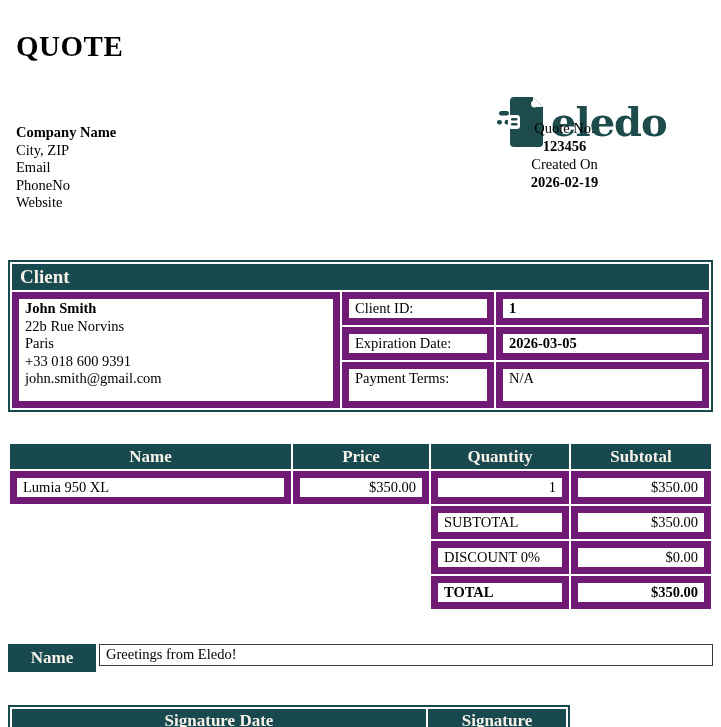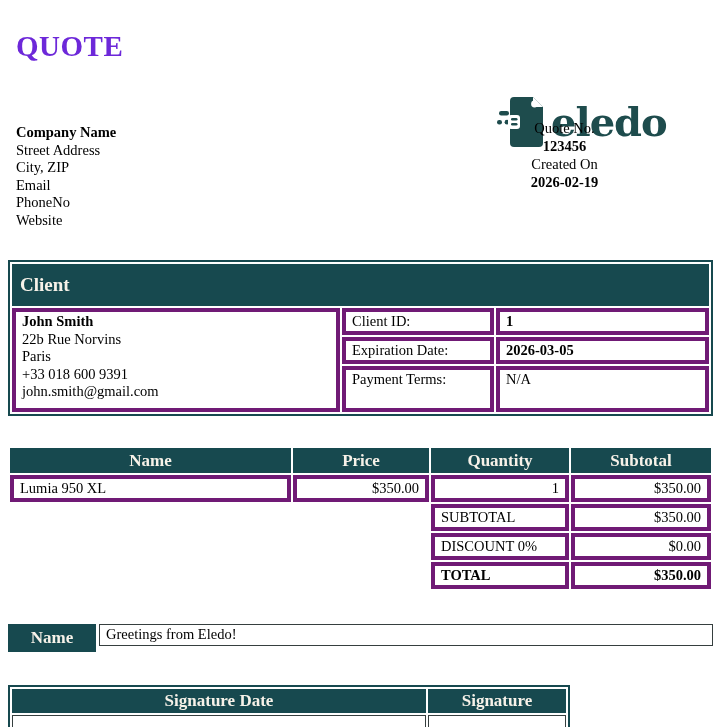--- a/index.html
+++ b/index.html
@@ -2,44 +2,44 @@
 <html><head>
 <meta charset="utf-8">
 <style>
   * { margin: 0; padding: 0; box-sizing: border-box; }
   html, body { width: 721px; height: 727px; background: #ffffff; overflow: hidden; }
   body { font-family: "Liberation Serif", serif; color: #000000; }
 
   .page { position: relative; width: 721px; height: 727px; }
 
   
-  .title { margin: 30px 0 0 16px; font-size: 29px; font-weight: bold; color: #6d28d9; letter-spacing: 0.5px; }
+  .title { margin: 30px 0 0 16px; font-size: 29px; font-weight: bold; color: #000000; letter-spacing: 0.5px; }
 
   
   .header-row { position: relative; margin-top: 61px; height: 106px; }
   .company { margin-left: 16px; font-size: 14.5px; line-height: 17.5px; margin-top: 16px; }
   .company .co-name { font-weight: bold; }
 
   .brand-wrap { position: absolute; top: -31px; right: 31px; width: 193px; height: 100px; }
   .logo { display: flex; align-items: center; }
   .logo svg { display: block; }
   .logo-text { font-family: "DejaVu Serif", serif; font-weight: bold; font-size: 40px; line-height: 46px; color: #1e4c4d; letter-spacing: -1px; margin-left: 2px; }
   .quote-meta { position: absolute; left: 0px; top: 26px; width: 135px; text-align: center; font-size: 14.5px; line-height: 18px; }
   .quote-meta .bold { font-weight: bold; }
 
   
   table { border-collapse: separate; border-spacing: 2px; table-layout: fixed; }
   .framed { border: 2px solid #17494f; background: #ffffff; }
   td { overflow: hidden; }
   .hdr-cell { background: #17494f; color: #f7f2e9; font-weight: bold; text-align: center; }
-  .cell { border: 4px solid #701a75; font-size: 14.5px; padding: 1px 6px; vertical-align: top; }
+  .cell { border: 7px solid #701a75; font-size: 14.5px; padding: 1px 6px; vertical-align: top; }
 
   
   .client-table { width: 705px; margin: 30px 8px 0 8px; }
-  .client-table .hdr-cell { text-align: left; font-size: 19px; height: 42px; padding: 0 8px; }
+  .client-table .hdr-cell { text-align: left; font-size: 19px; height: 26px; padding: 0 8px; }
   .client-info { width: 328px; line-height: 17.5px; }
   .client-info .c-name { font-weight: bold; }
   .client-lbl { width: 152px; }
   .client-val {}
   .row-h { height: 20px; }
   .row-tall { height: 46px; }
   .bold { font-weight: bold; }
 
   
   .items-table { width: 705px; margin: 30px 8px 0 8px; }
@@ -61,21 +61,20 @@
 </head>
 <body>
 
 <div class="page">
 
   <h1 class="title">QUOTE</h1>
 
   <div class="header-row">
     <div class="company">
       <div class="co-name">Company Name</div>
-      <div>Street Address</div>
       <div>City, ZIP</div>
       <div>Email</div>
       <div>PhoneNo</div>
       <div>Website</div>
     </div>
 
     <div class="brand-wrap">
       <div class="logo">
         <span>
           <svg width="52" height="58" viewBox="0 0 52 58">

